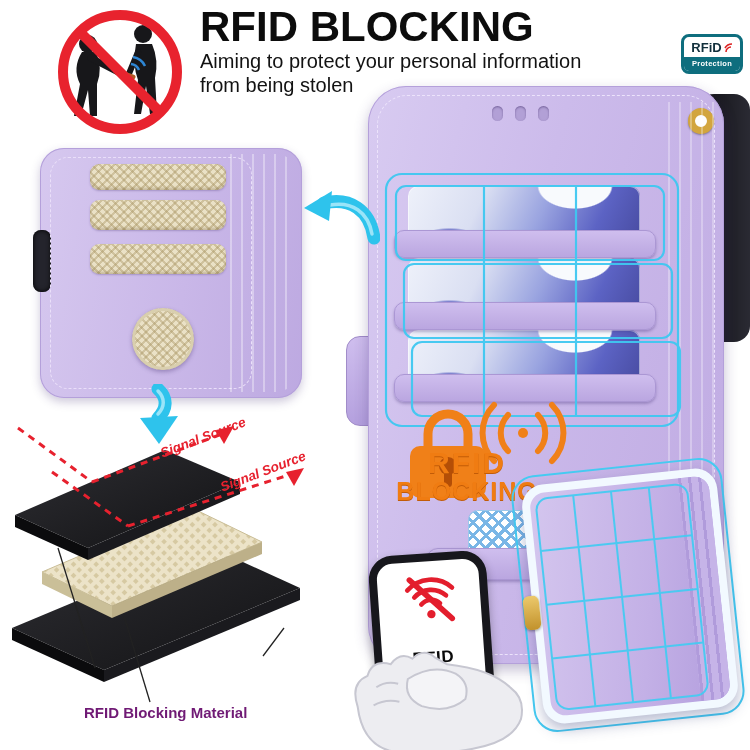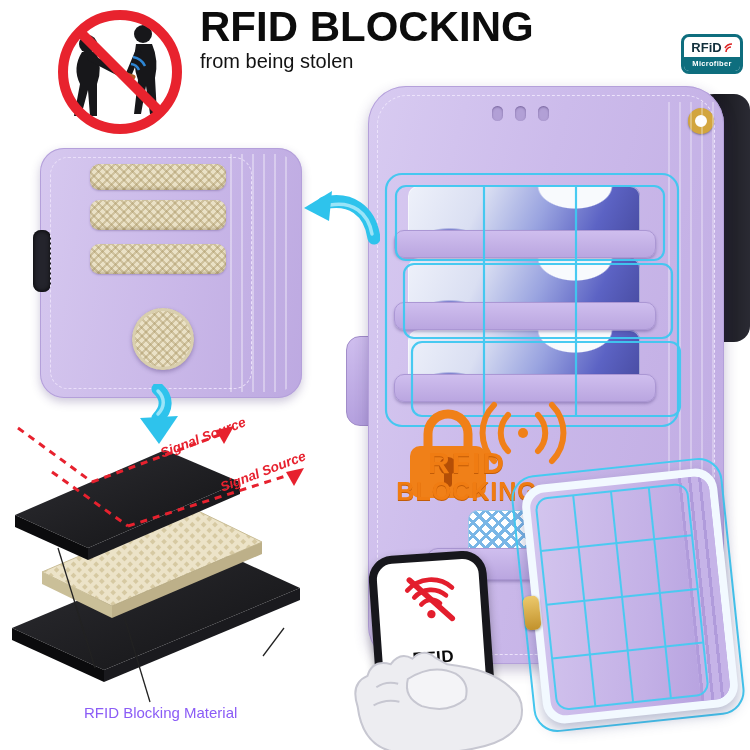--- a/index.html
+++ b/index.html
@@ -80,21 +80,21 @@
   
   .no-theft{left:46px;top:0px;z-index:2;}
 
   
   .layers{left:0px;top:420px;z-index:3;}
   .sig-label{color:#e7212e;font-weight:700;font-style:italic;font-size:13.5px;white-space:nowrap;z-index:4;}
   .sig1{left:158px;top:430px;transform:rotate(-21deg);}
   .sig2{left:218px;top:464px;transform:rotate(-21deg);}
   .lbl{font-size:15px;color:#111;font-weight:600;white-space:nowrap;z-index:7;}
   .lbl-leather{left:6px;top:668px;}
-  .lbl-blocking{left:84px;top:704px;color:#8b5cf6;font-weight:400;}
+  .lbl-blocking{left:84px;top:704px;color:#701a75;font-weight:700;}
   .lbl-micro{left:212px;top:648px;}
 
   
   .grid-outline{left:522px;top:466px;width:212px;height:258px;border:2px solid #45cbf2;border-radius:24px;
     transform:rotate(-6deg);z-index:4;box-sizing:border-box;}
   .case-tilted{left:532px;top:476px;width:196px;height:240px;background:#f2f9ff;border-radius:22px;padding:8px;
     transform:rotate(-6deg);z-index:5;box-sizing:border-box;box-shadow:0 6px 14px rgba(50,60,120,.35);}
   .tilted-inner{position:relative;width:100%;height:100%;border-radius:15px;overflow:hidden;
     background:linear-gradient(100deg,#d4c6ee 0%,#c3b0e6 60%,#b29ddd 100%);}
   .tilted-spine{position:absolute;right:0;top:0;width:30px;height:100%;
@@ -112,31 +112,32 @@
     line-height:1.3;letter-spacing:.5px;}
   .hand{position:absolute;left:-8px;top:90px;}
 </style>
 </head>
 <body>
 
 <div id="canvas">
 
   <div class="abs header">
     <div class="title">RFID BLOCKING</div>
+    <div class="subtitle">Aiming to protect your personal information</div>
     <div class="subtitle">from being stolen</div>
   </div>
 
   <div class="abs badge">
     <div class="badge-top">
       <span class="badge-brand">RFiD</span>
       <svg width="9" height="11" viewBox="0 0 9 11">
         <path d="M2,10 a5,5 0 0 1 5,-5 M1,6 a8,8 0 0 1 7,-4" stroke="#d22" stroke-width="1.6" fill="none"></path>
       </svg>
     </div>
-    <div class="badge-bottom">Microfiber</div>
+    <div class="badge-bottom">Protection</div>
   </div>
 
   <svg class="abs no-theft" width="148" height="148" viewBox="0 0 148 148">
     <circle cx="97" cy="34" r="9" fill="#17171a"></circle>
     <path d="M90,44 q-4,20 2,36 l-4,34 h7 l5,-28 4,28 h7 l-2,-36 q4,-18 -3,-34 z" fill="#17171a"></path>
     <path d="M92,52 l-10,24" stroke="#17171a" stroke-width="6" stroke-linecap="round" fill="none"></path>
     <circle cx="42" cy="44" r="9" fill="#17171a"></circle>
     <path d="M36,52 q-10,16 -2,32 l-6,32 h7 l7,-26 2,26 h7 l0,-32 q6,-16 -1,-32 z" fill="#17171a"></path>
     <path d="M45,58 L72,72" stroke="#17171a" stroke-width="7" stroke-linecap="round"></path>
     <path d="M70,71 L87,77" stroke="#b35a24" stroke-width="5" stroke-linecap="round"></path>

